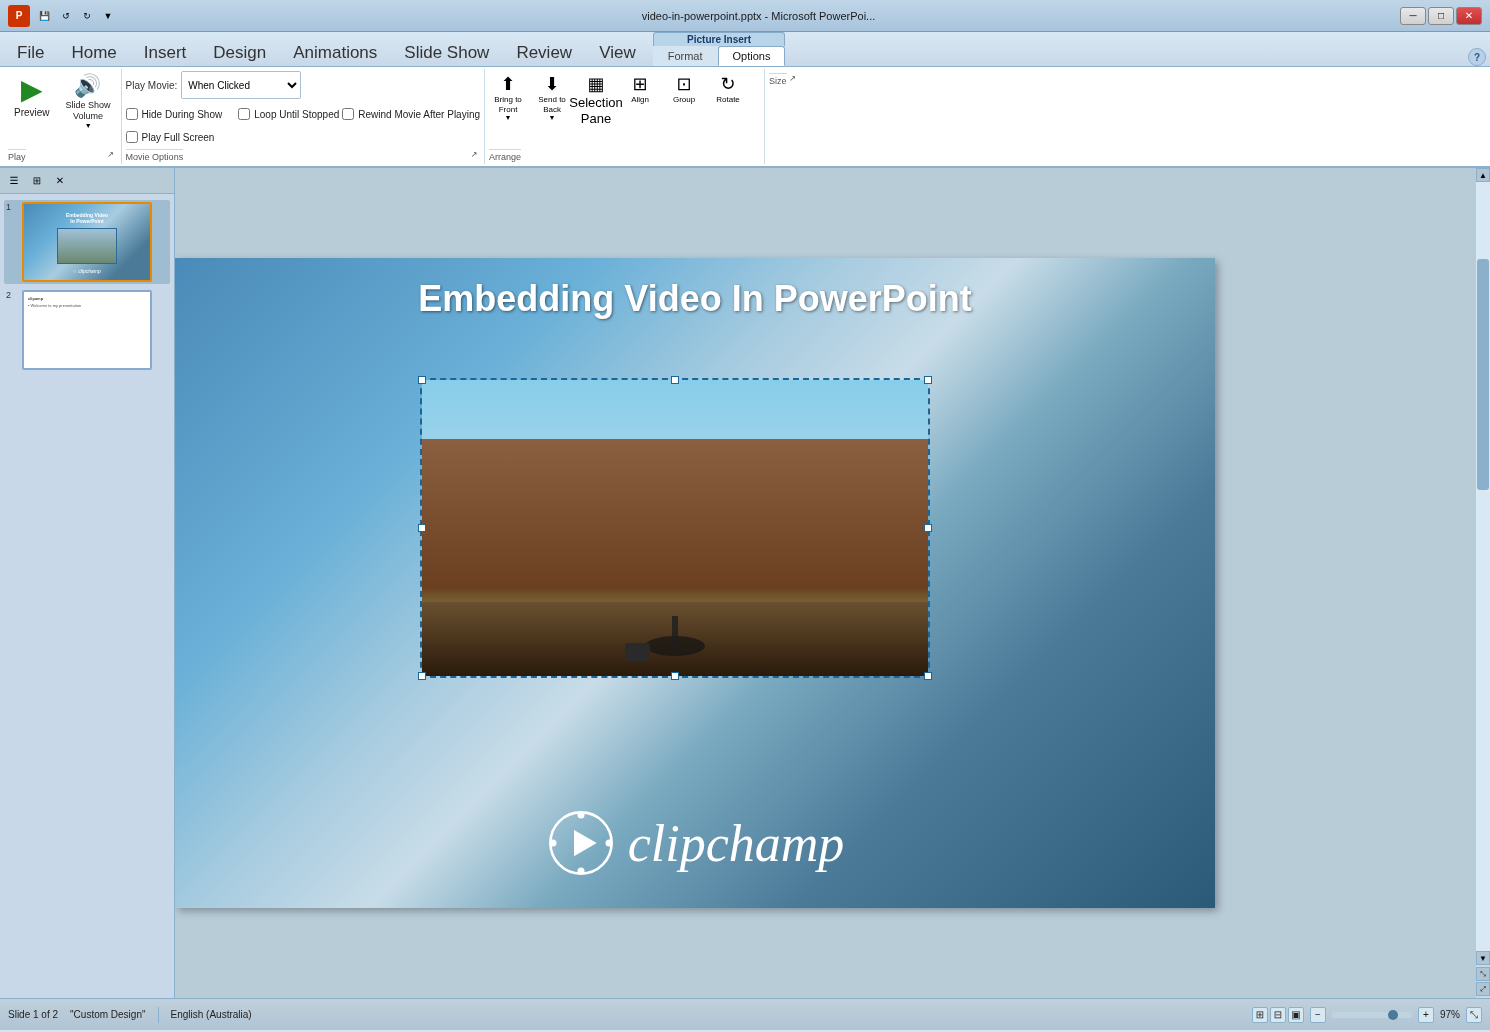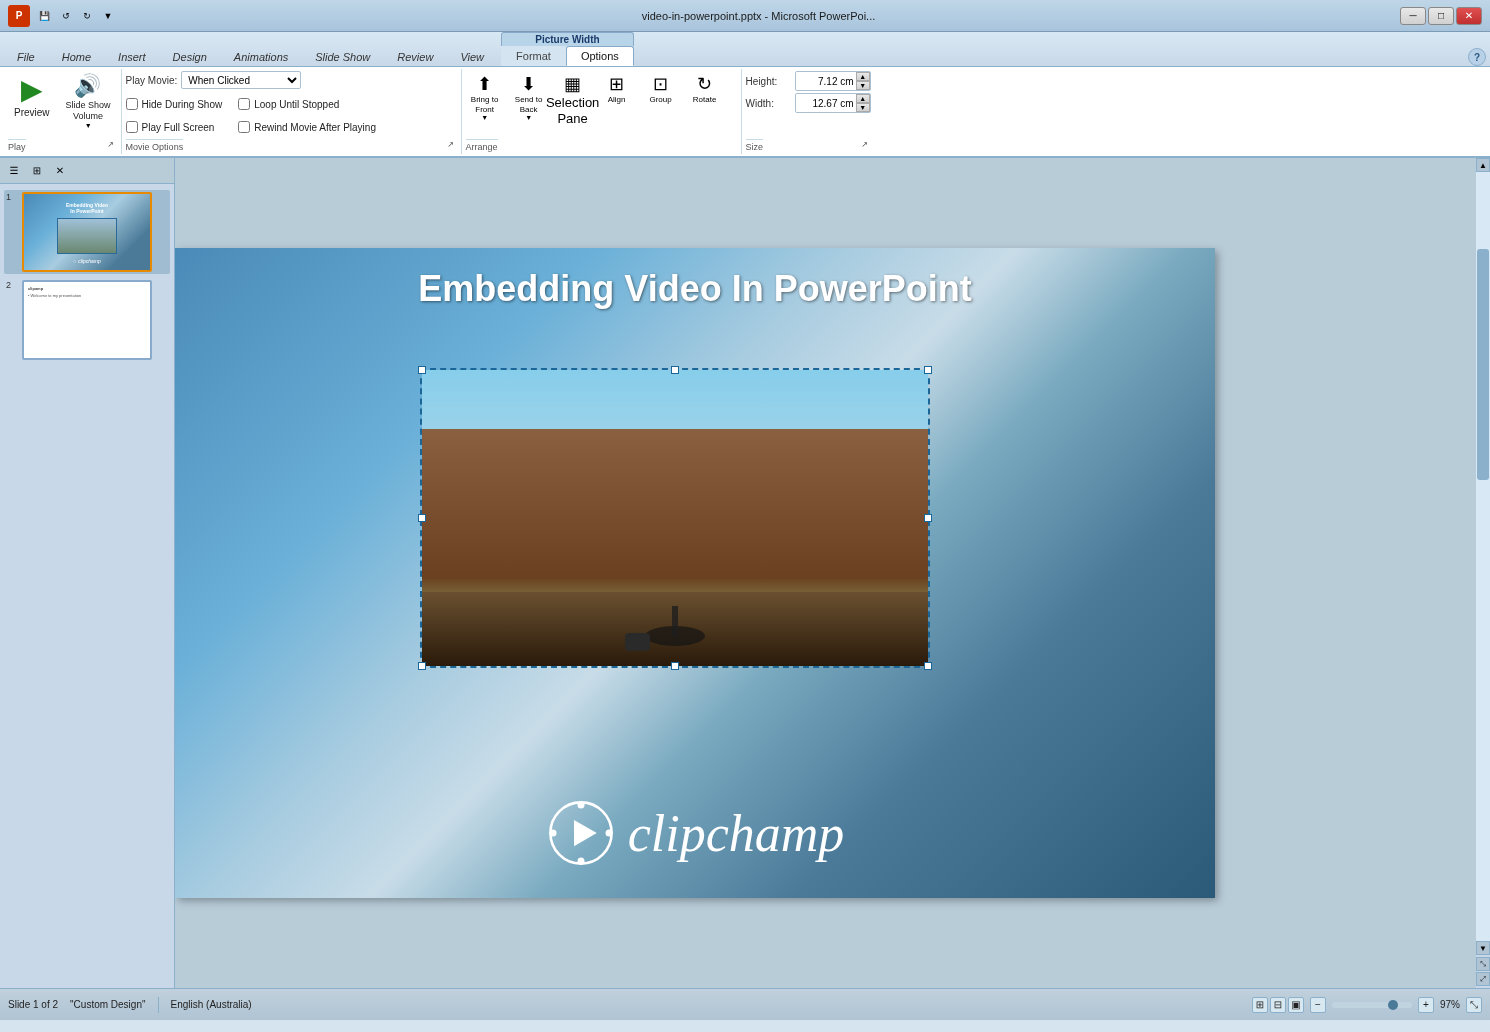--- a/index.html
+++ b/index.html
@@ -20,21 +20,21 @@
     .title-bar-min-max-close { display: flex; gap: 2px; margin-left: auto; }
     .tb-btn { width: 26px; height: 18px; border-radius: 3px; border: 1px solid #888; display: flex; align-items: center; justify-content: center; font-size: 10px; cursor: pointer; }
     .tb-btn-min { background: linear-gradient(to bottom, #e8e8e8, #d0d0d0); }
     .tb-btn-max { background: linear-gradient(to bottom, #e8e8e8, #d0d0d0); }
     .tb-btn-close { background: linear-gradient(to bottom, #e05050, #c03030); color: white; }
 
     
     .ribbon { background: linear-gradient(to bottom, #f0f4f8, #dce8f0); border-bottom: 2px solid #8ab0cc; }
     .quick-access { display: flex; gap: 3px; align-items: center; }
     .qa-btn { width: 18px; height: 16px; display: flex; align-items: center; justify-content: center; font-size: 9px; cursor: pointer; border-radius: 2px; }
-    .ribbon-tab { padding: 2px 12px; font-size: 11px; cursor: pointer; border-radius: 3px 3px 0 0; border: 1px solid transparent; background: transparent; color: #333; font-style: italic; }
+    .ribbon-tab { padding: 2px 12px; font-size: 17px; cursor: pointer; border-radius: 3px 3px 0 0; border: 1px solid transparent; background: transparent; color: #333; }
 
     
     .ribbon-content { background: white; display: flex; align-items: stretch; padding: 2px 4px; min-height: 88px; border-top: 1px solid #8ab0cc; }
     .ribbon-group { display: flex; flex-direction: column; border-right: 1px solid #c8dce8; padding: 2px 4px; min-width: fit-content; }
     .ribbon-group:last-child { border-right: none; }
     .ribbon-group-content { display: flex; align-items: flex-start; flex: 1; gap: 4px; }
     .ribbon-group-label { font-size: 9px; text-align: center; color: #555; padding-top: 2px; border-top: 1px solid #c8dce8; margin-top: 2px; }
     .ribbon-group-footer { display: flex; align-items: center; justify-content: space-between; }
     .ribbon-expander { width: 12px; height: 12px; display: flex; align-items: center; justify-content: center; cursor: pointer; color: #555; font-size: 8px; }
 
@@ -222,21 +222,21 @@
       <div class="ribbon-tab">Home</div>
       <div class="ribbon-tab">Insert</div>
       <div class="ribbon-tab">Design</div>
       <div class="ribbon-tab">Animations</div>
       <div class="ribbon-tab">Slide Show</div>
       <div class="ribbon-tab">Review</div>
       <div class="ribbon-tab">View</div>
     </div>
 
     <div class="contextual-group">
-      <div class="contextual-label">Picture Width</div>
+      <div class="contextual-label">Picture Insert</div>
       <div style="display:flex;">
         <div class="context-tab">Format</div>
         <div class="context-tab active">Options</div>
       </div>
     </div>
     <div class="help-btn">?</div>
   </div>
 
   <div class="ribbon-content">
 
@@ -256,38 +256,38 @@
         <div class="ribbon-group-label">Play</div>
         <div class="ribbon-expander">↗</div>
       </div>
     </div>
 
     <div class="ribbon-group" style="min-width: 340px;">
       <div class="ribbon-group-content" style="flex-direction:column; gap:2px;">
 
         <div class="mov-play-row">
           <div style="font-size:10px; color:#333;">Play Movie:</div>
-          <select class="play-movie-select" style="font-size:10px; border:1px solid #aac0d0; border-radius:2px; background:white; padding:0 2px; height:18px; width:120px;">
+          <select class="play-movie-select" style="font-size:10px; border:1px solid #aac0d0; border-radius:2px; background:white; padding:0 2px; height:28px; width:120px;">
             <option>When Clicked</option>
             <option>Automatically</option>
           </select>
         </div>
 
         <div style="display:flex; gap:16px;">
           <div style="display:flex; flex-direction:column; gap:3px;">
             <div class="checkbox-row">
               <input type="checkbox" id="hide" style="">
               <label for="hide">Hide During Show</label>
             </div>
             <div class="checkbox-row">
               <input type="checkbox" id="fullscreen" style="">
               <label for="fullscreen">Play Full Screen</label>
             </div>
           </div>
-          <div style="display:flex; flex-direction:column; gap:3px;">
+          <div style="display:flex; flex-direction:row; gap:3px;">
             <div class="checkbox-row">
               <input type="checkbox" id="loop" style="">
               <label for="loop">Loop Until Stopped</label>
             </div>
             <div class="checkbox-row">
               <input type="checkbox" id="rewind" style="">
               <label for="rewind">Rewind Movie After Playing</label>
             </div>
           </div>
         </div>
@@ -332,44 +332,20 @@
           <div style="font-size:18px;">↻</div>
           <div style="font-size:8px; text-align:center;">Rotate</div>
         </div>
       </div>
       <div class="ribbon-group-footer">
         <div class="ribbon-group-label">Arrange</div>
       </div>
     </div>
 
     <div class="ribbon-group">
-      <div class="ribbon-group-content">
-        <div class="size-group">
-          <div class="size-row">
-            <div style="font-size:10px; color:#333; min-width:46px;">Height:</div>
-            <div style="display:flex; align-items:center; border:1px solid #aac0d0; border-radius:2px; background:white; height:20px;">
-              <input type="text" class="size-input" value="7.12 cm" style="width: 60px; height: 18px; border: none; font-size: 10px; padding: 0px 2px; outline: none;">
-              <div class="size-spinner">
-                <div class="spin-btn">▲</div>
-                <div class="spin-btn">▼</div>
-              </div>
-            </div>
-          </div>
-          <div class="size-row">
-            <div style="font-size:10px; color:#333; min-width:46px;">Width:</div>
-            <div style="display:flex; align-items:center; border:1px solid #aac0d0; border-radius:2px; background:white; height:20px;">
-              <input type="text" class="size-input" value="12.67 cm" style="width: 60px; height: 18px; border: none; font-size: 10px; padding: 0px 2px; outline: none;">
-              <div class="size-spinner">
-                <div class="spin-btn">▲</div>
-                <div class="spin-btn">▼</div>
-              </div>
-            </div>
-          </div>
-        </div>
-      </div>
       <div class="ribbon-group-footer">
         <div class="ribbon-group-label">Size</div>
         <div class="ribbon-expander">↗</div>
       </div>
     </div>
 
   </div>
 </div>
 
 <div class="main-area">

